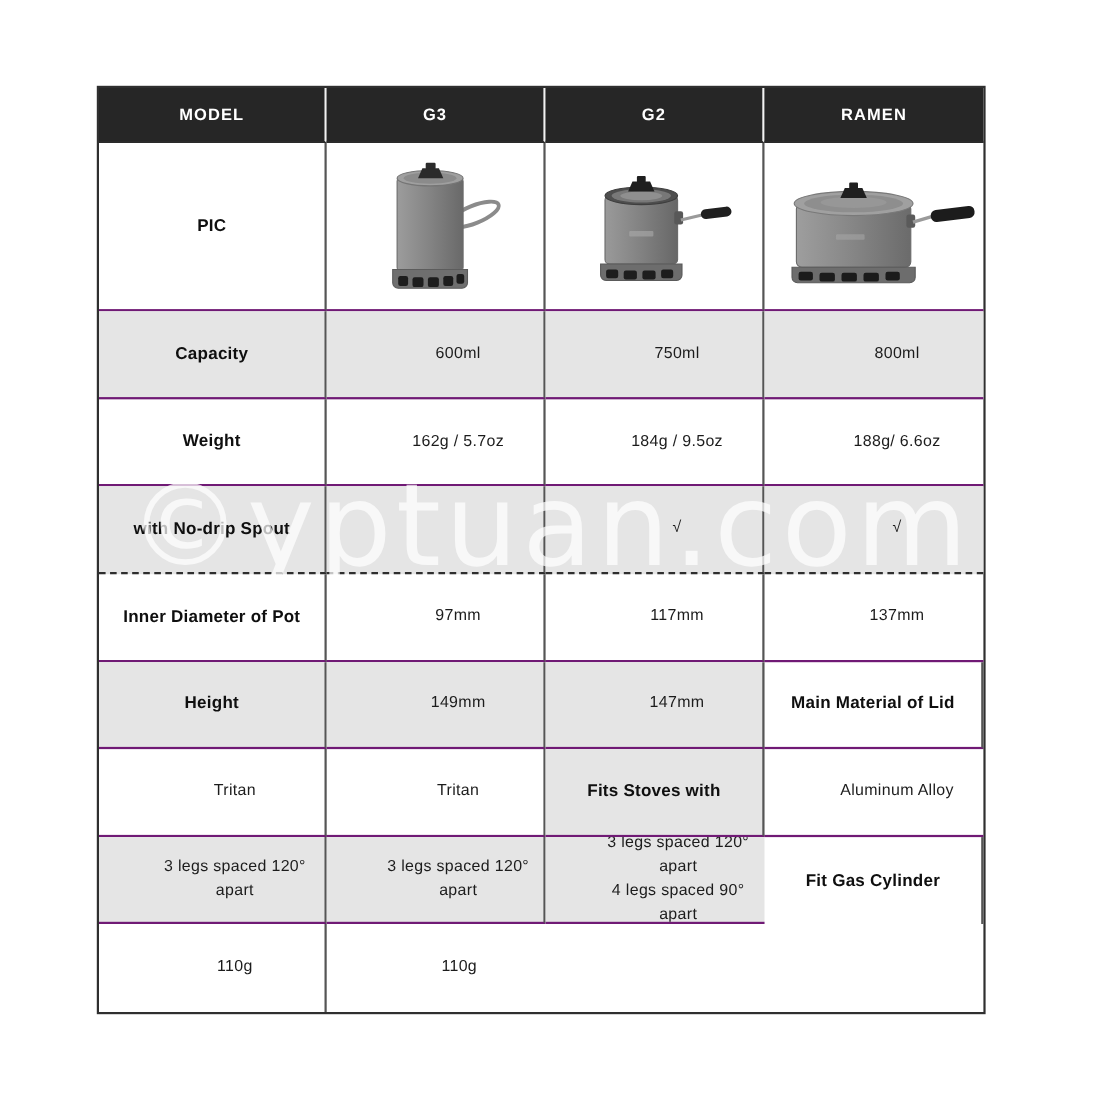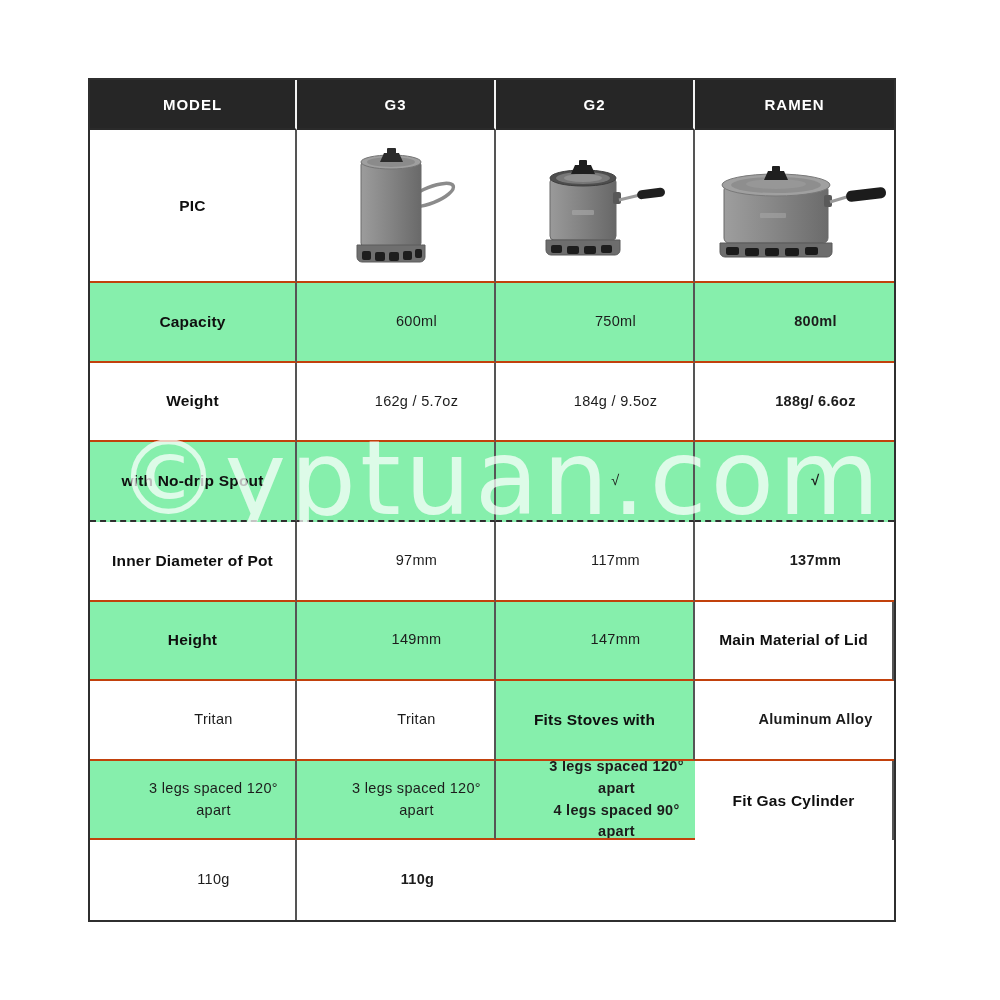--- a/index.html
+++ b/index.html
@@ -10,33 +10,33 @@
   .table-wrap{
     position:absolute;left:88px;top:78px;width:808px;height:844px;
     box-sizing:border-box;border:2px solid #2f2f2f;background:#ffffff;
     display:grid;
     grid-template-columns:207px 1fr 1fr 1fr;
     grid-template-rows:50px 153px repeat(8,1fr);
   }
   .cell{
     box-sizing:border-box;
     border-right:2px solid #555555;
-    border-bottom:2px solid #c2410c;
+    border-bottom:2px solid #701a75;
     display:flex;align-items:center;justify-content:center;
     text-align:center;padding:4px 6px;overflow:hidden;
   }
-  .c4{border-right:none;font-weight:bold;}
+  .c4{border-right:none;}
   .rlast{border-bottom:none;}
   .hcell{
     background:#262626;color:#ffffff;
     border-right:2px solid #f2f2f2;border-bottom:2px solid #2a2a2a;
   }
   .hcell.c4{border-right:none;}
   .hdr{font-weight:700;font-size:15px;letter-spacing:1px;}
-  .shade{background:#86efac;}
+  .shade{background:#e5e5e5;}
   .dashedb{border-bottom:2px dashed #2e2e2e;}
   .label{font-weight:700;font-size:15.5px;color:#0f0f0f;letter-spacing:.2px;}
   .value{font-size:14.5px;color:#1c1c1c;letter-spacing:.3px;white-space:pre-line;line-height:1.5;padding-left:48px;}
   .piccell{padding:0;}
   .watermark{
     position:absolute;top:426px;left:50%;transform:translateX(-50%);
     font-family:"DejaVu Sans", sans-serif;
     font-size:104px;font-weight:400;letter-spacing:4px;
     color:rgba(255,255,255,0.72);
     z-index:9;white-space:nowrap;pointer-events:none;line-height:1;

